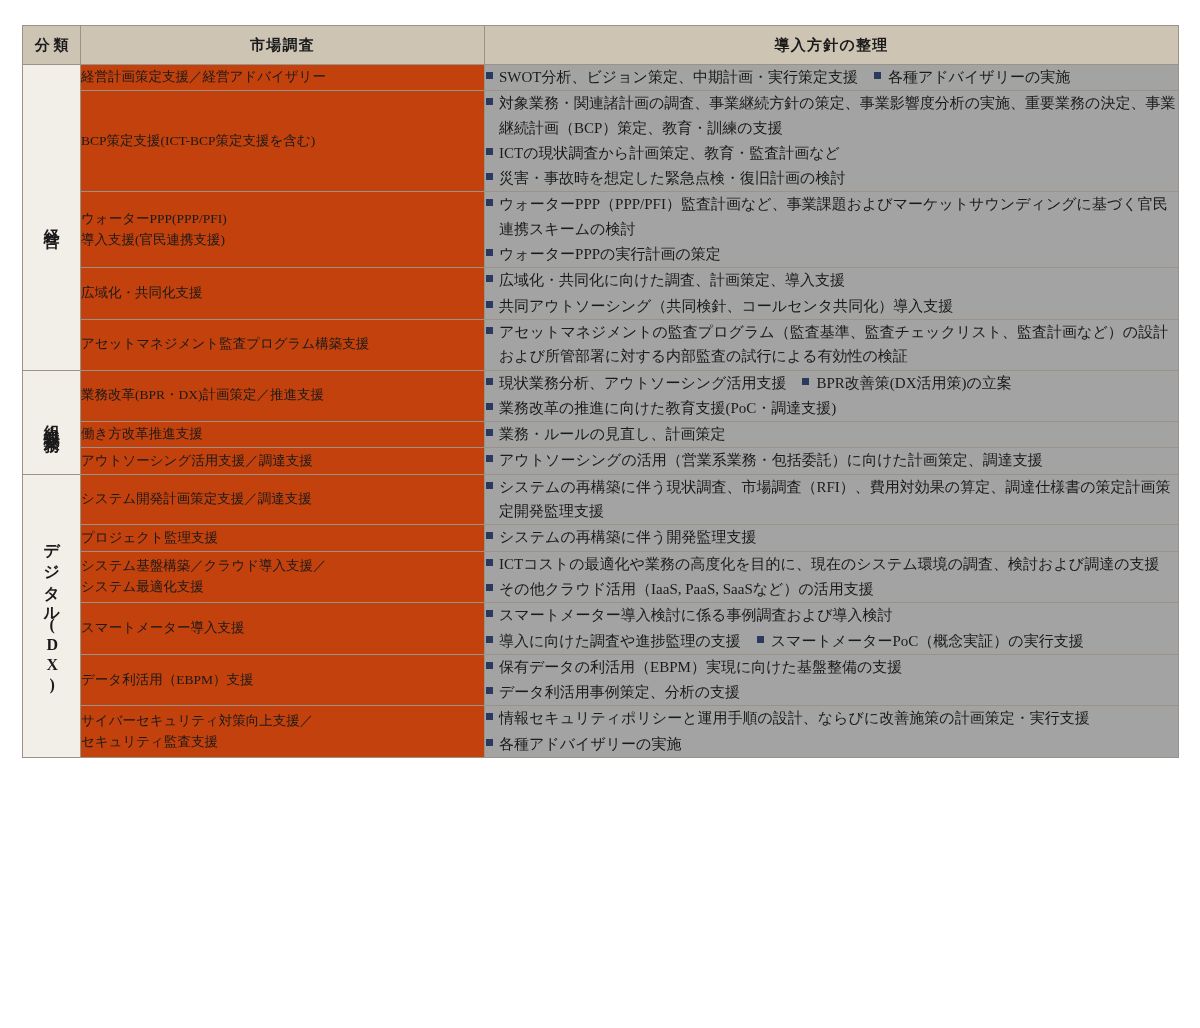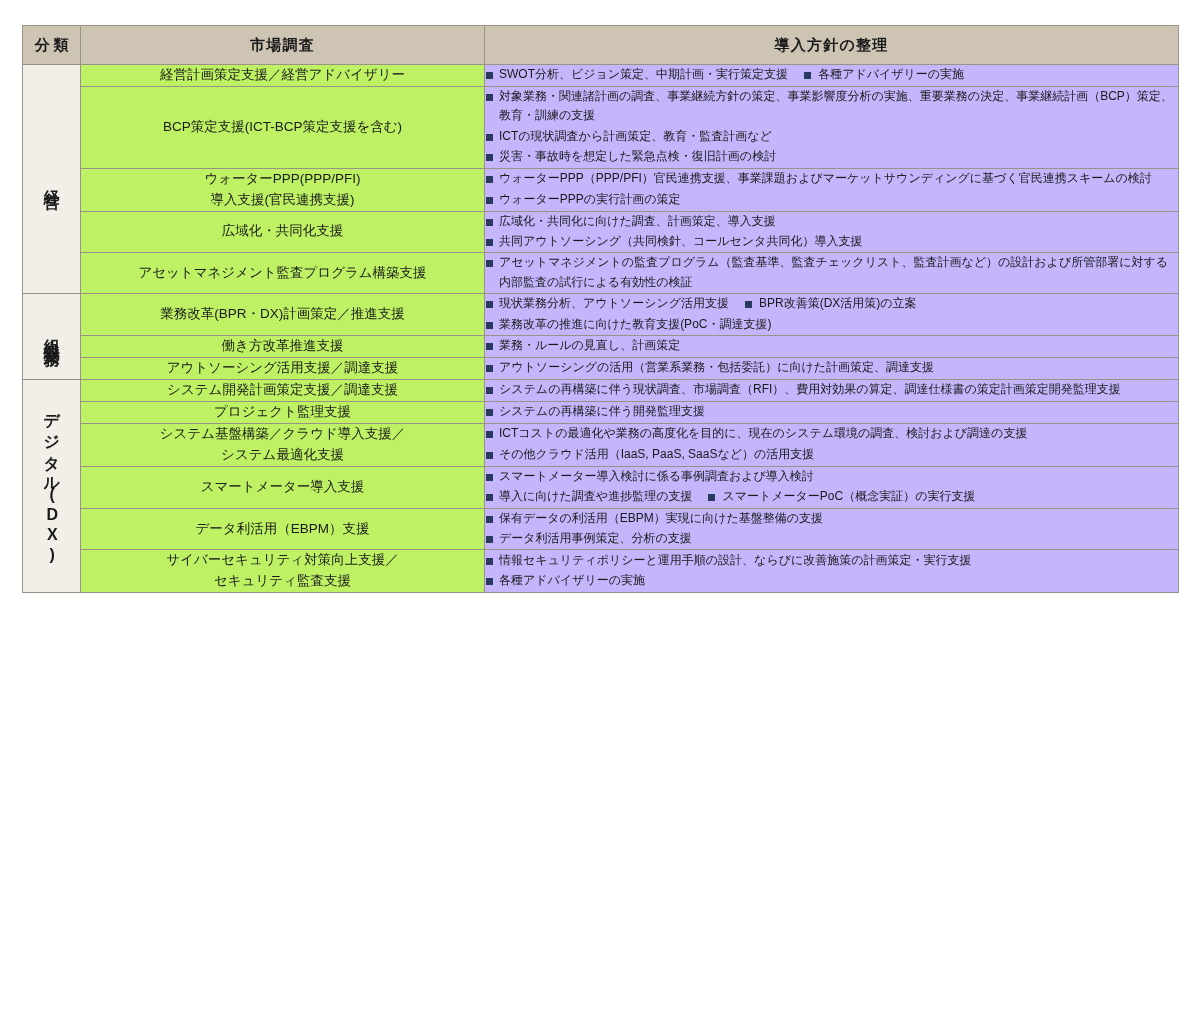--- a/index.html
+++ b/index.html
@@ -17,20 +17,21 @@
   #table-wrap {
     position: absolute;
     left: 22px;
     top: 25px;
     width: 1156px;
   }
   table.svc-table {
     border-collapse: collapse;
     width: 1156px;
     table-layout: fixed;
+    font-family: Liberation Serif, serif;
   }
   table.svc-table col.c-cat { width: 58px; }
   table.svc-table col.c-svc { width: 404px; }
   table.svc-table col.c-desc { width: 694px; }
 
   .svc-table th, .svc-table td {
     border: 1px solid #9a9287;
     vertical-align: middle;
     padding: 0;
   }
@@ -52,31 +53,31 @@
     letter-spacing: 0.02em;
   }
   .cat-vert {
     display: inline-block;
     writing-mode: vertical-rl;
     text-orientation: upright;
     line-height: 1.28;
     letter-spacing: 0.18em;
   }
   .svc-cell {
-    text-align: center;
+    text-align: left;
     font-size: 13.5px;
     line-height: 1.55;
     padding: 10px 12px;
-    background: #bef264;
+    background: #c2410c;
   }
   .desc-cell {
-    font-size: 12px;
+    font-size: 15px;
     line-height: 1.62;
     padding: 10px 12px 10px 12px;
-    background: #c4b5fd;
+    background: #a3a3a3;
   }
   ul.bullets {
     list-style: none;
     margin: 0;
     padding: 0;
   }
   ul.bullets > li {
     position: relative;
     padding-left: 14px;
     margin: 0 0 1px 0;
@@ -165,21 +166,21 @@
       </tr>
 
       <tr>
         <td class="svc-cell">
           <span class="nowrap-ind">ウォーターPPP(PPP/PFI)</span>
           <span class="nowrap-ind">導入支援(官民連携支援)</span>
         </td>
         <td class="desc-cell">
           <ul class="bullets">
             <li>
-                <span class="cont">ウォーターPPP（PPP/PFI）官民連携支援、事業課題およびマーケットサウンディングに基づく官民連携スキームの検討</span>
+                <span class="cont">ウォーターPPP（PPP/PFI）監査計画など、事業課題およびマーケットサウンディングに基づく官民連携スキームの検討</span>
               </li>
             <li>
                 <span class="cont">ウォーターPPPの実行計画の策定</span>
               </li>
           </ul>
         </td>
       </tr>
 
       <tr>
         <td class="svc-cell">広域化・共同化支援</td>

